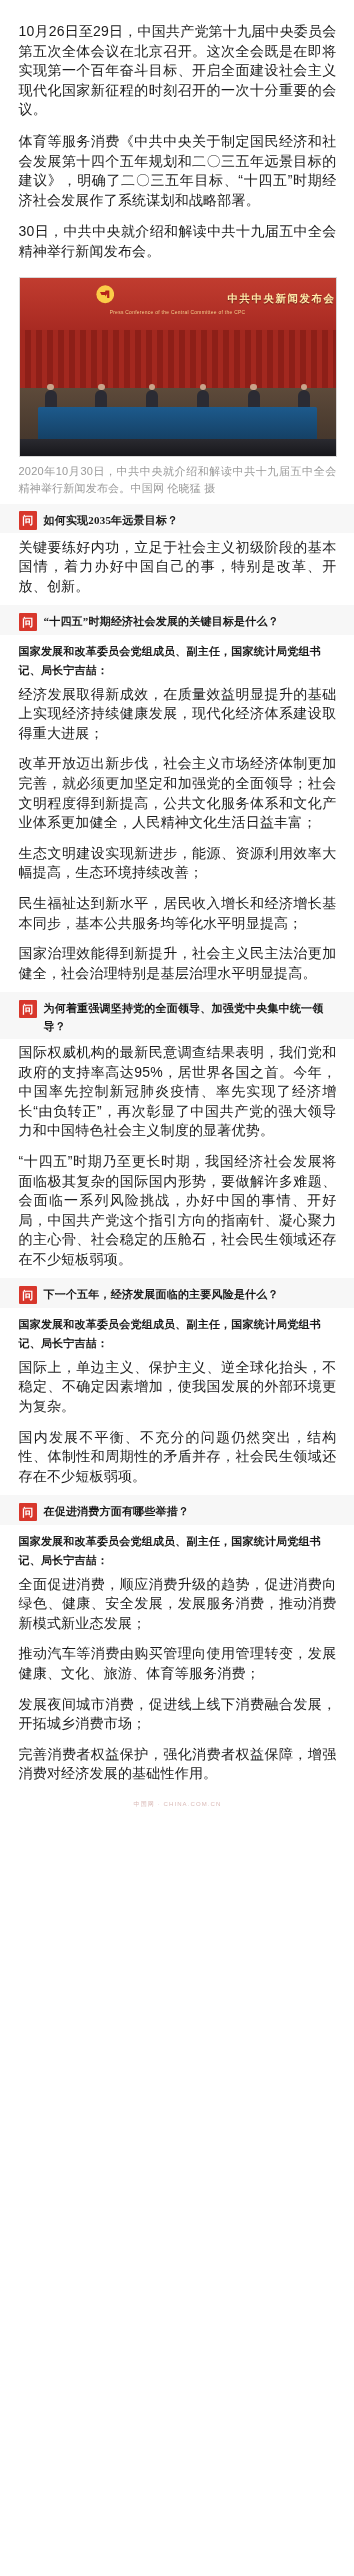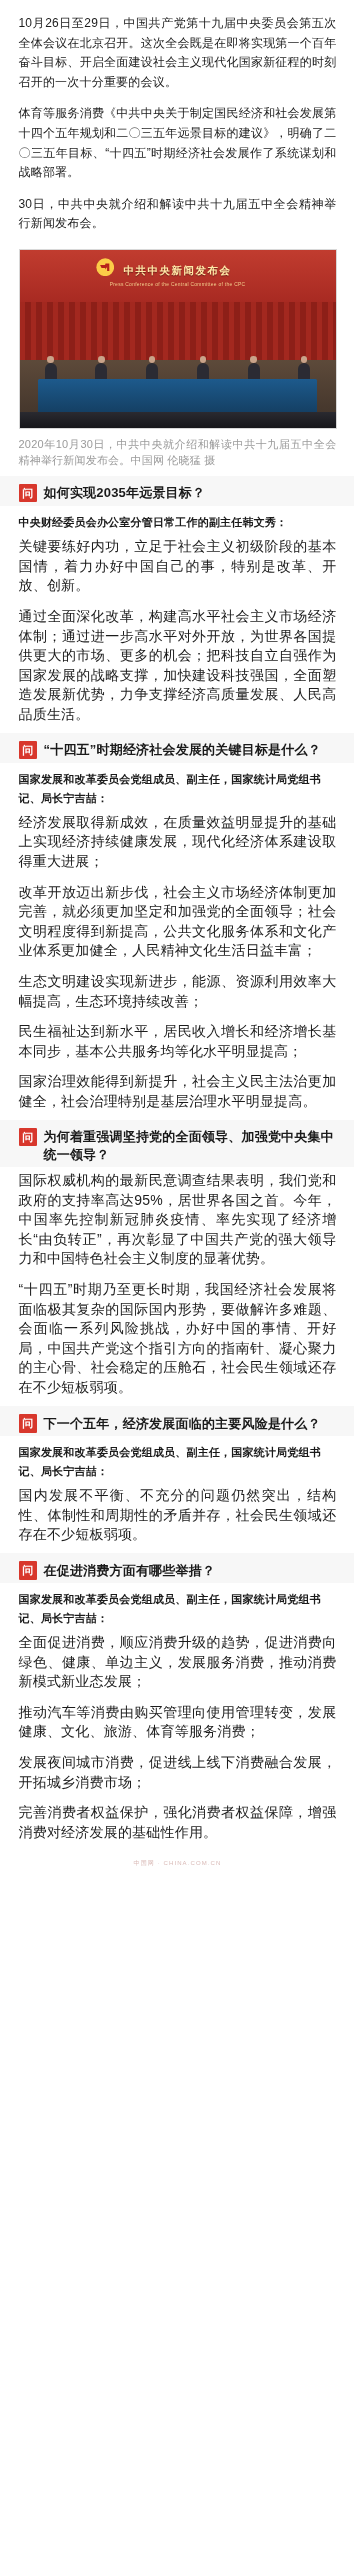--- a/index.html
+++ b/index.html
@@ -15,22 +15,22 @@
   .page {
     width: 355px;
     box-sizing: border-box;
     padding: 0 0 22px 0;
     background: #ffffff;
   }
   .intro {
     padding: 14px 18.5px 3.3px 18.5px;
   }
   .intro p {
-    margin: 0 0 12px 0;
-    font-size: 12px;
+    margin: 8px 0 12px 0;
+    font-size: 14px;
     line-height: 19.6px;
     letter-spacing: 0.2px;
     text-align: justify;
     color: #1c1c1c;
   }
   .photo-wrap {
     padding: 0 18.5px;
   }
   .photo {
     width: 100%;
@@ -44,21 +44,21 @@
   .photo .banner-top {
     position: absolute;
     left: 0; right: 0; top: 0;
     height: 52px;
     background: linear-gradient(#c13c2f, #a82a22);
   }
   .photo .banner-text1 {
     position: absolute;
     top: 14px;
     left: 0; right: 0;
-    text-align: center;
+    text-align: right;
     color: #ffe9a8;
     font-size: 10.4px;
     letter-spacing: 1.6px;
     font-weight: bold;
     text-shadow: 0 0.5px 1.1px rgba(0,0,0,.4);
   }
   .photo .banner-text2 {
     position: absolute;
     top: 32px;
     left: 0; right: 0;
@@ -158,26 +158,27 @@
     background: #d8372c;
     color: #ffffff;
     font-size: 11px;
     font-weight: bold;
     line-height: 18.5px;
     text-align: center;
     margin-right: 6.5px;
     border-radius: 1.1px;
   }
   .q-text {
-    font-size: 13px;
+    font-size: 11px;
     line-height: 17.5px;
     font-weight: bold;
     color: #1a1a1a;
     letter-spacing: 0.2px;
     padding-top: 0.5px;
+    font-family: Liberation Serif, serif;
   }
   .a-speaker {
     padding: 7.6px 18.5px 1.1px 18.5px;
     font-size: 11px;
     line-height: 18.5px;
     font-weight: bold;
     color: #1a1a1a;
     letter-spacing: 0.2px;
   }
   .a-body {
@@ -237,24 +238,22 @@
   </div>
 
   <div class="caption">2020年10月30日，中共中央就介绍和解读中共十九届五中全会精神举行新闻发布会。中国网 伦晓猛 摄</div>
 
   <div class="qa">
 
     <div class="q-row">
       <div class="q-badge">问</div>
       <div class="q-text">如何实现2035年远景目标？</div>
     </div>
-    <div class="a-speaker">中央财经委员会办公室分管日常工作的副主任韩文秀：</div>
     <div class="a-body">
       <p>关键要练好内功，立足于社会主义初级阶段的基本国情，着力办好中国自己的事，特别是改革、开放、创新。</p>
-      <p>通过全面深化改革，构建高水平社会主义市场经济体制；通过进一步高水平对外开放，为世界各国提供更大的市场、更多的机会；把科技自立自强作为国家发展的战略支撑，加快建设科技强国，全面塑造发展新优势，力争支撑经济高质量发展、人民高品质生活。</p>
     </div>
 
     <div class="q-row">
       <div class="q-badge">问</div>
       <div class="q-text">“十四五”时期经济社会发展的关键目标是什么？</div>
     </div>
     <div class="a-speaker">国家发展和改革委员会党组成员、副主任，国家统计局党组书记、局长宁吉喆：</div>
     <div class="a-body">
       <p>经济发展取得新成效，在质量效益明显提升的基础上实现经济持续健康发展，现代化经济体系建设取得重大进展；</p>
       <p>改革开放迈出新步伐，社会主义市场经济体制更加完善，就必须更加坚定和加强党的全面领导；社会文明程度得到新提高，公共文化服务体系和文化产业体系更加健全，人民精神文化生活日益丰富；</p>
@@ -271,30 +270,31 @@
       <p>国际权威机构的最新民意调查结果表明，我们党和政府的支持率高达95%，居世界各国之首。今年，中国率先控制新冠肺炎疫情、率先实现了经济增长“由负转正”，再次彰显了中国共产党的强大领导力和中国特色社会主义制度的显著优势。</p>
       <p>“十四五”时期乃至更长时期，我国经济社会发展将面临极其复杂的国际国内形势，要做解许多难题、会面临一系列风险挑战，办好中国的事情、开好局，中国共产党这个指引方向的指南针、凝心聚力的主心骨、社会稳定的压舱石，社会民生领域还存在不少短板弱项。</p>
     </div>
 
     <div class="q-row">
       <div class="q-badge">问</div>
       <div class="q-text">下一个五年，经济发展面临的主要风险是什么？</div>
     </div>
     <div class="a-speaker">国家发展和改革委员会党组成员、副主任，国家统计局党组书记、局长宁吉喆：</div>
     <div class="a-body">
+      <p>国际上，单边主义、保护主义、逆全球化抬头，不稳定、不确定因素增加，使我国发展的外部环境更为复杂。</p>
       <p>国内发展不平衡、不充分的问题仍然突出，结构性、体制性和周期性的矛盾并存，社会民生领域还存在不少短板弱项。</p>
     </div>
 
     <div class="q-row">
       <div class="q-badge">问</div>
       <div class="q-text">在促进消费方面有哪些举措？</div>
     </div>
     <div class="a-speaker">国家发展和改革委员会党组成员、副主任，国家统计局党组书记、局长宁吉喆：</div>
     <div class="a-body">
-      <p>全面促进消费，顺应消费升级的趋势，促进消费向绿色、健康、单边主义，发展服务消费，推动消费新模式新业态发展；</p>
+      <p>全面促进消费，顺应消费升级的趋势，促进消费向绿色、健康、安全发展，发展服务消费，推动消费新模式新业态发展；</p>
       <p>推动汽车等消费由购买管理向使用管理转变，发展健康、文化、旅游、体育等服务消费；</p>
       <p>发展夜间城市消费，促进线上线下消费融合发展，开拓城乡消费市场；</p>
       <p>完善消费者权益保护，强化消费者权益保障，增强消费对经济发展的基础性作用。</p>
     </div>
 
   </div>
 
   <div class="footer-mark">中国网 · CHINA.COM.CN</div>
 
 </div>

